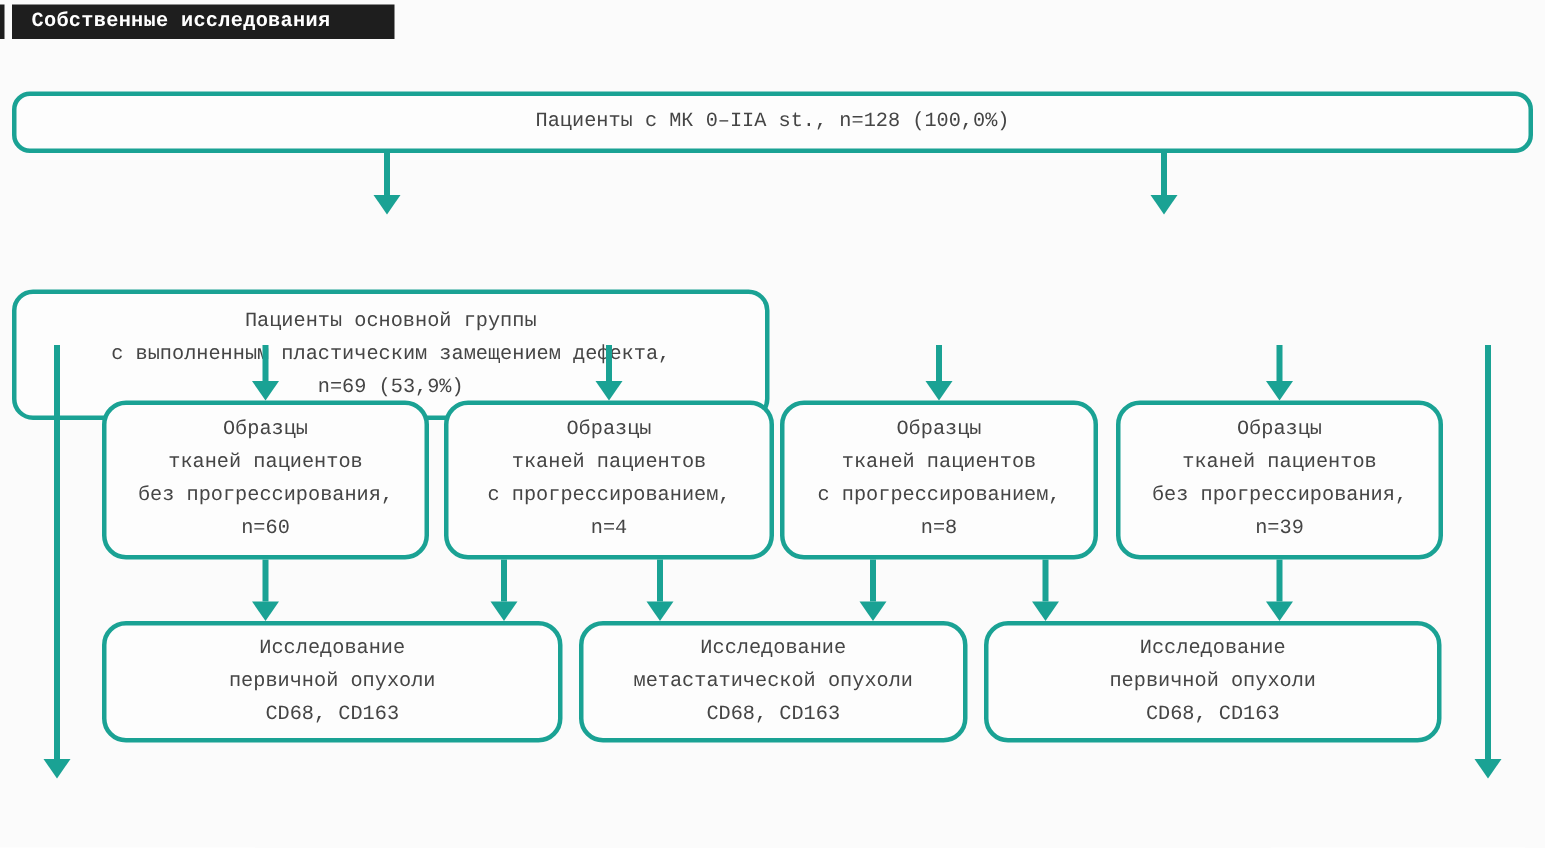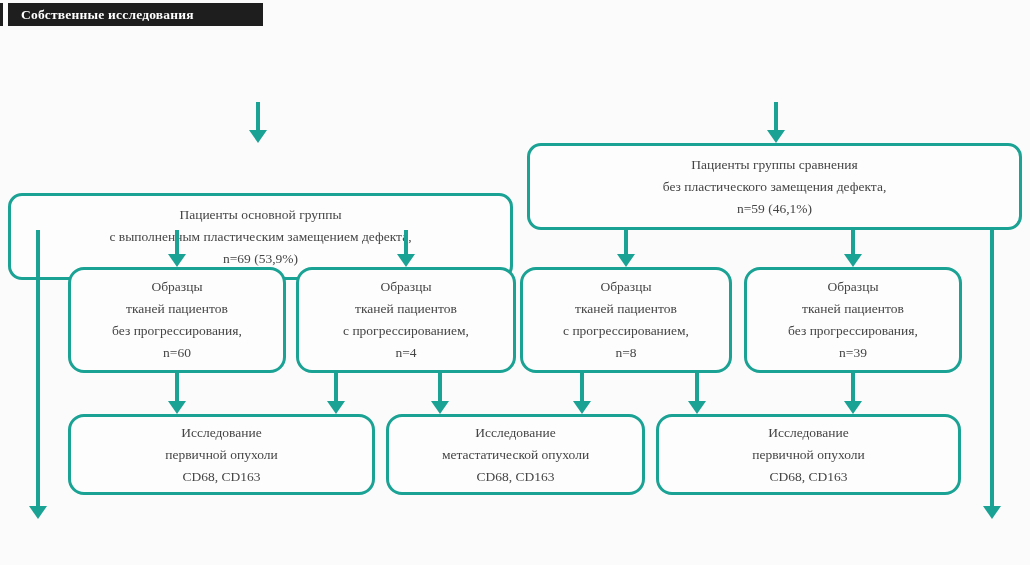--- a/index.html
+++ b/index.html
@@ -7,21 +7,21 @@
     --ink:#454545;
     --header-bg:#1e1e1e;
     --box-fill:#fdfdfd;
     --page-bg:#fbfbfb;
   }
   html,body{margin:0;padding:0;background:#fff;}
   .page{
     position:relative;
     width:1030px;height:565px;
     background:var(--page-bg);
-    font-family:Liberation Serif, serif;
+    font-family:Liberation Mono, monospace;
     color:var(--ink);
     overflow:hidden;
   }
   .edge-mark{
     position:absolute;left:0;top:3px;width:3px;height:23px;
     background:var(--header-bg);
   }
   .header{
     position:absolute;left:8px;top:3px;width:242px;height:23px;
     background:var(--header-bg);
@@ -62,27 +62,25 @@
 <body>
 
 <div class="page">
 
   <div class="edge-mark"></div>
 
   <div class="header">
     <span>Собственные исследования</span>
   </div>
 
+  <div class="box r12" style="left:8px;top:61px;width:1014px;height:41px;">Пациенты с МК 0–IIA st., n=128 (100,0%)</div>
 
   <div class="box r14" style="left:8px;top:153px;width:505px;height:87px;margin-top:40px;">Пациенты основной группы
 с выполненным пластическим замещением дефекта,
 n=69 (53,9%)</div>
-  <div class="box r14" style="left:527px;top:143px;width:495px;height:87px;">Пациенты группы сравнения
-без пластического замещения дефекта,
-n=59 (46,1%)</div>
 
   <div class="box r16" style="left:68px;top:267px;width:218px;height:106px;">Образцы
 тканей пациентов
 без прогрессирования,
 n=60</div>
   <div class="box r16" style="left:296px;top:267px;width:220px;height:106px;">Образцы
 тканей пациентов
 с прогрессированием,
 n=4</div>
   <div class="box r16" style="left:520px;top:267px;width:212px;height:106px;">Образцы

